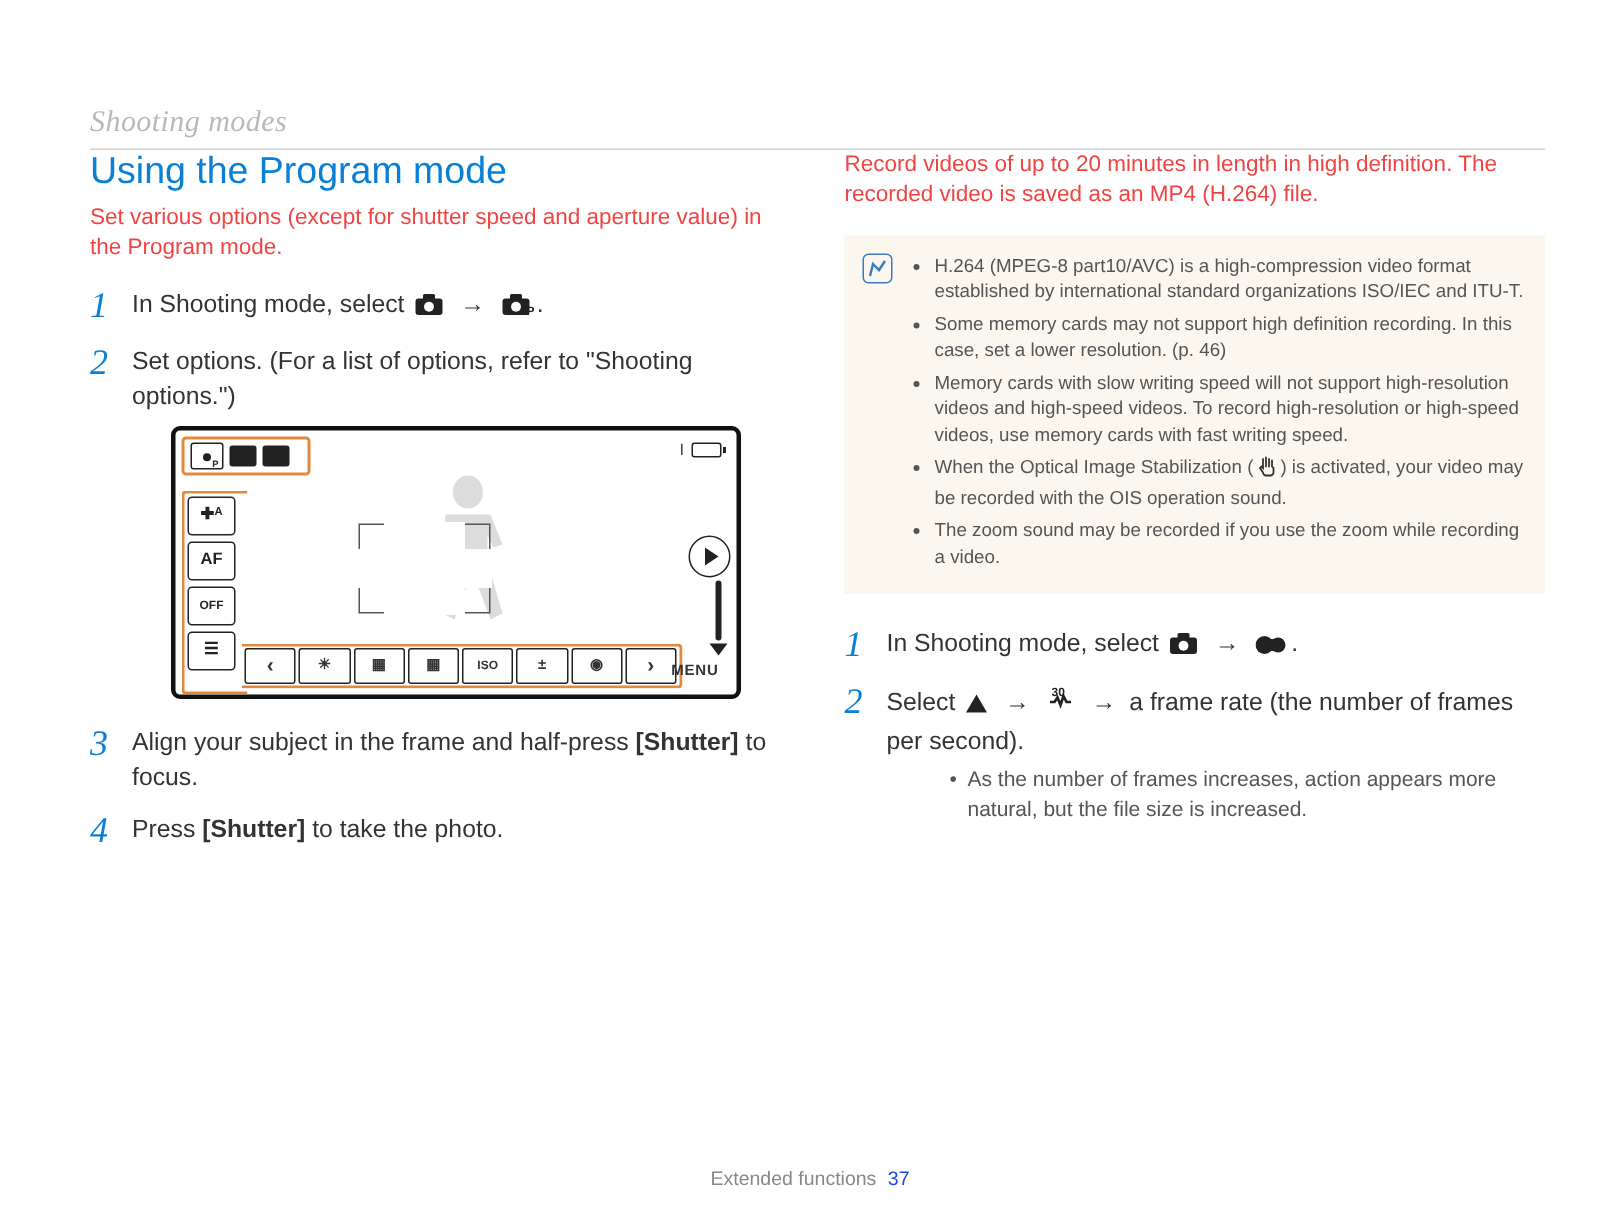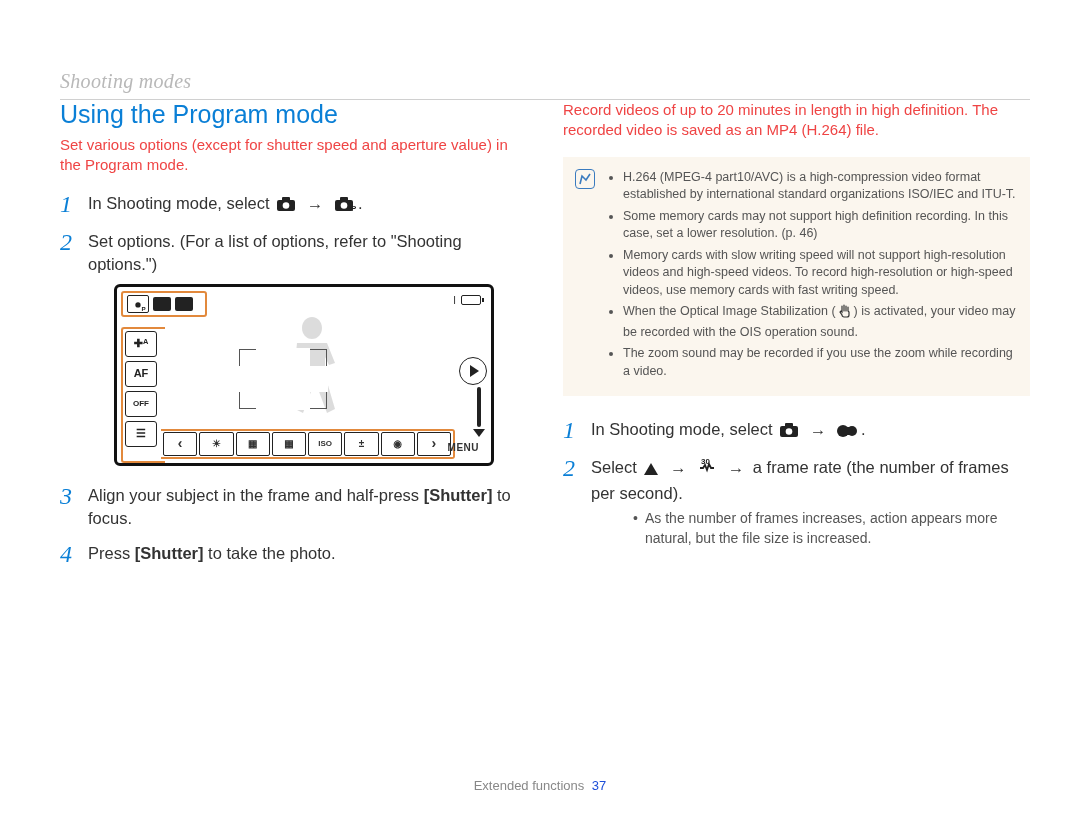--- a/index.html
+++ b/index.html
@@ -394,21 +394,21 @@
     <div class="col">
       <div class="intro">Record videos of up to 20 minutes in length in high definition. The recorded video is saved as an MP4 (H.264) file.</div>
 
       <div class="note">
         <div class="note-icon">
           <svg viewBox="0 0 12 12">
               <path d="M1 11 L3 3 L7 7 L11 1" fill="none" stroke="#3a7bbf" stroke-width="1.6"></path>
             </svg>
         </div>
         <ul>
-          <li>H.264 (MPEG-4 part10/AVC) is a high-compression video format established by international standard organizations ISO/IEC and ITU-T.</li>
+          <li>H.264 (MPEG-8 part10/AVC) is a high-compression video format established by international standard organizations ISO/IEC and ITU-T.</li>
           <li>Some memory cards may not support high definition recording. In this case, set a lower resolution. (p. 46)</li>
           <li>Memory cards with slow writing speed will not support high-resolution videos and high-speed videos. To record high-resolution or high-speed videos, use memory cards with fast writing speed.</li>
           <li>
             <span>When the Optical Image Stabilization (</span><span class="icon-inline"><svg width="14" height="14" viewBox="0 0 14 14">
                   <path d="M4 2v5M6 1v6M8 2v5M10 3v4l1 1v3c0 1-1 2-2 2H6c-1 0-2-1-2-2l-2-3 1-1 1 1V2" fill="none" stroke="#333" stroke-width="1.2" stroke-linecap="round"></path>
                 </svg></span><span>) is activated, your video may be recorded with the OIS operation sound.</span>
           </li>
           <li>The zoom sound may be recorded if you use the zoom while recording a video.</li>
         </ul>
       </div>

